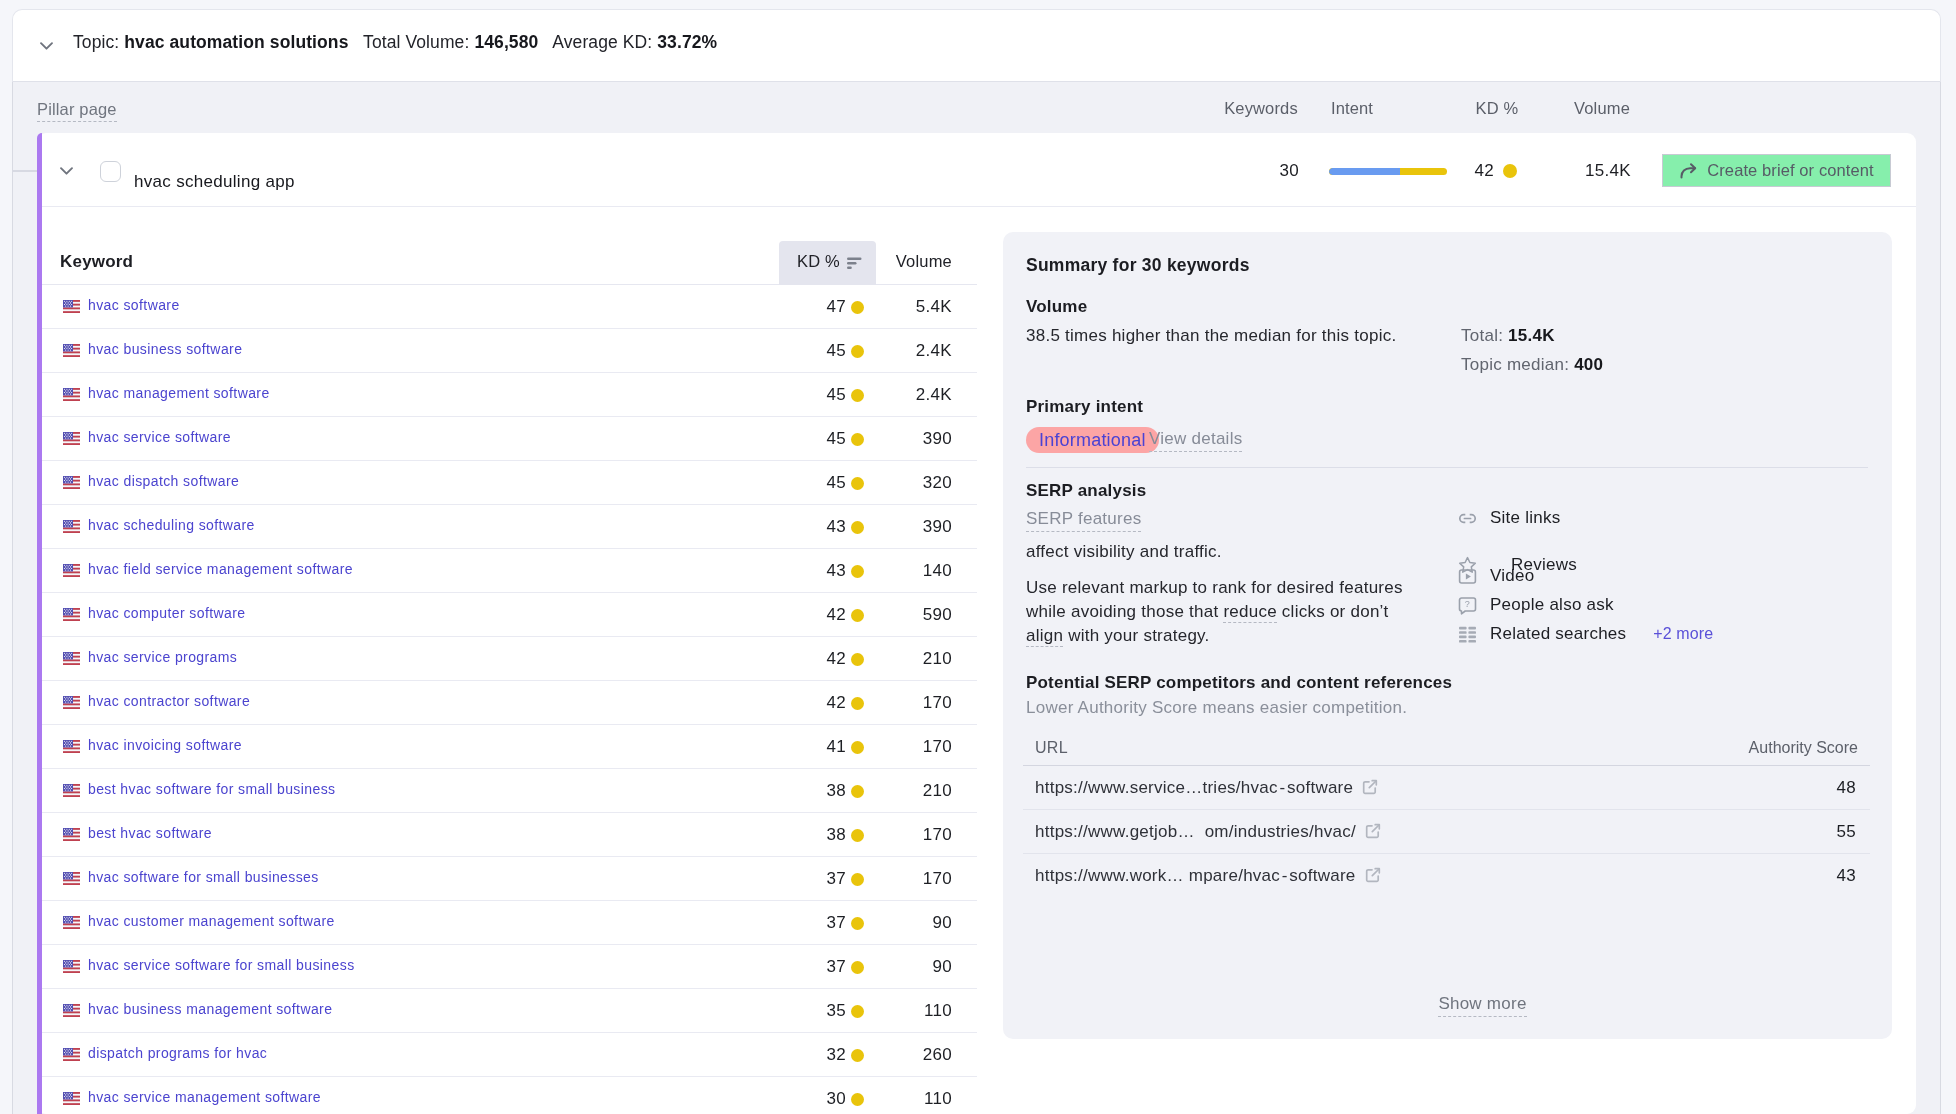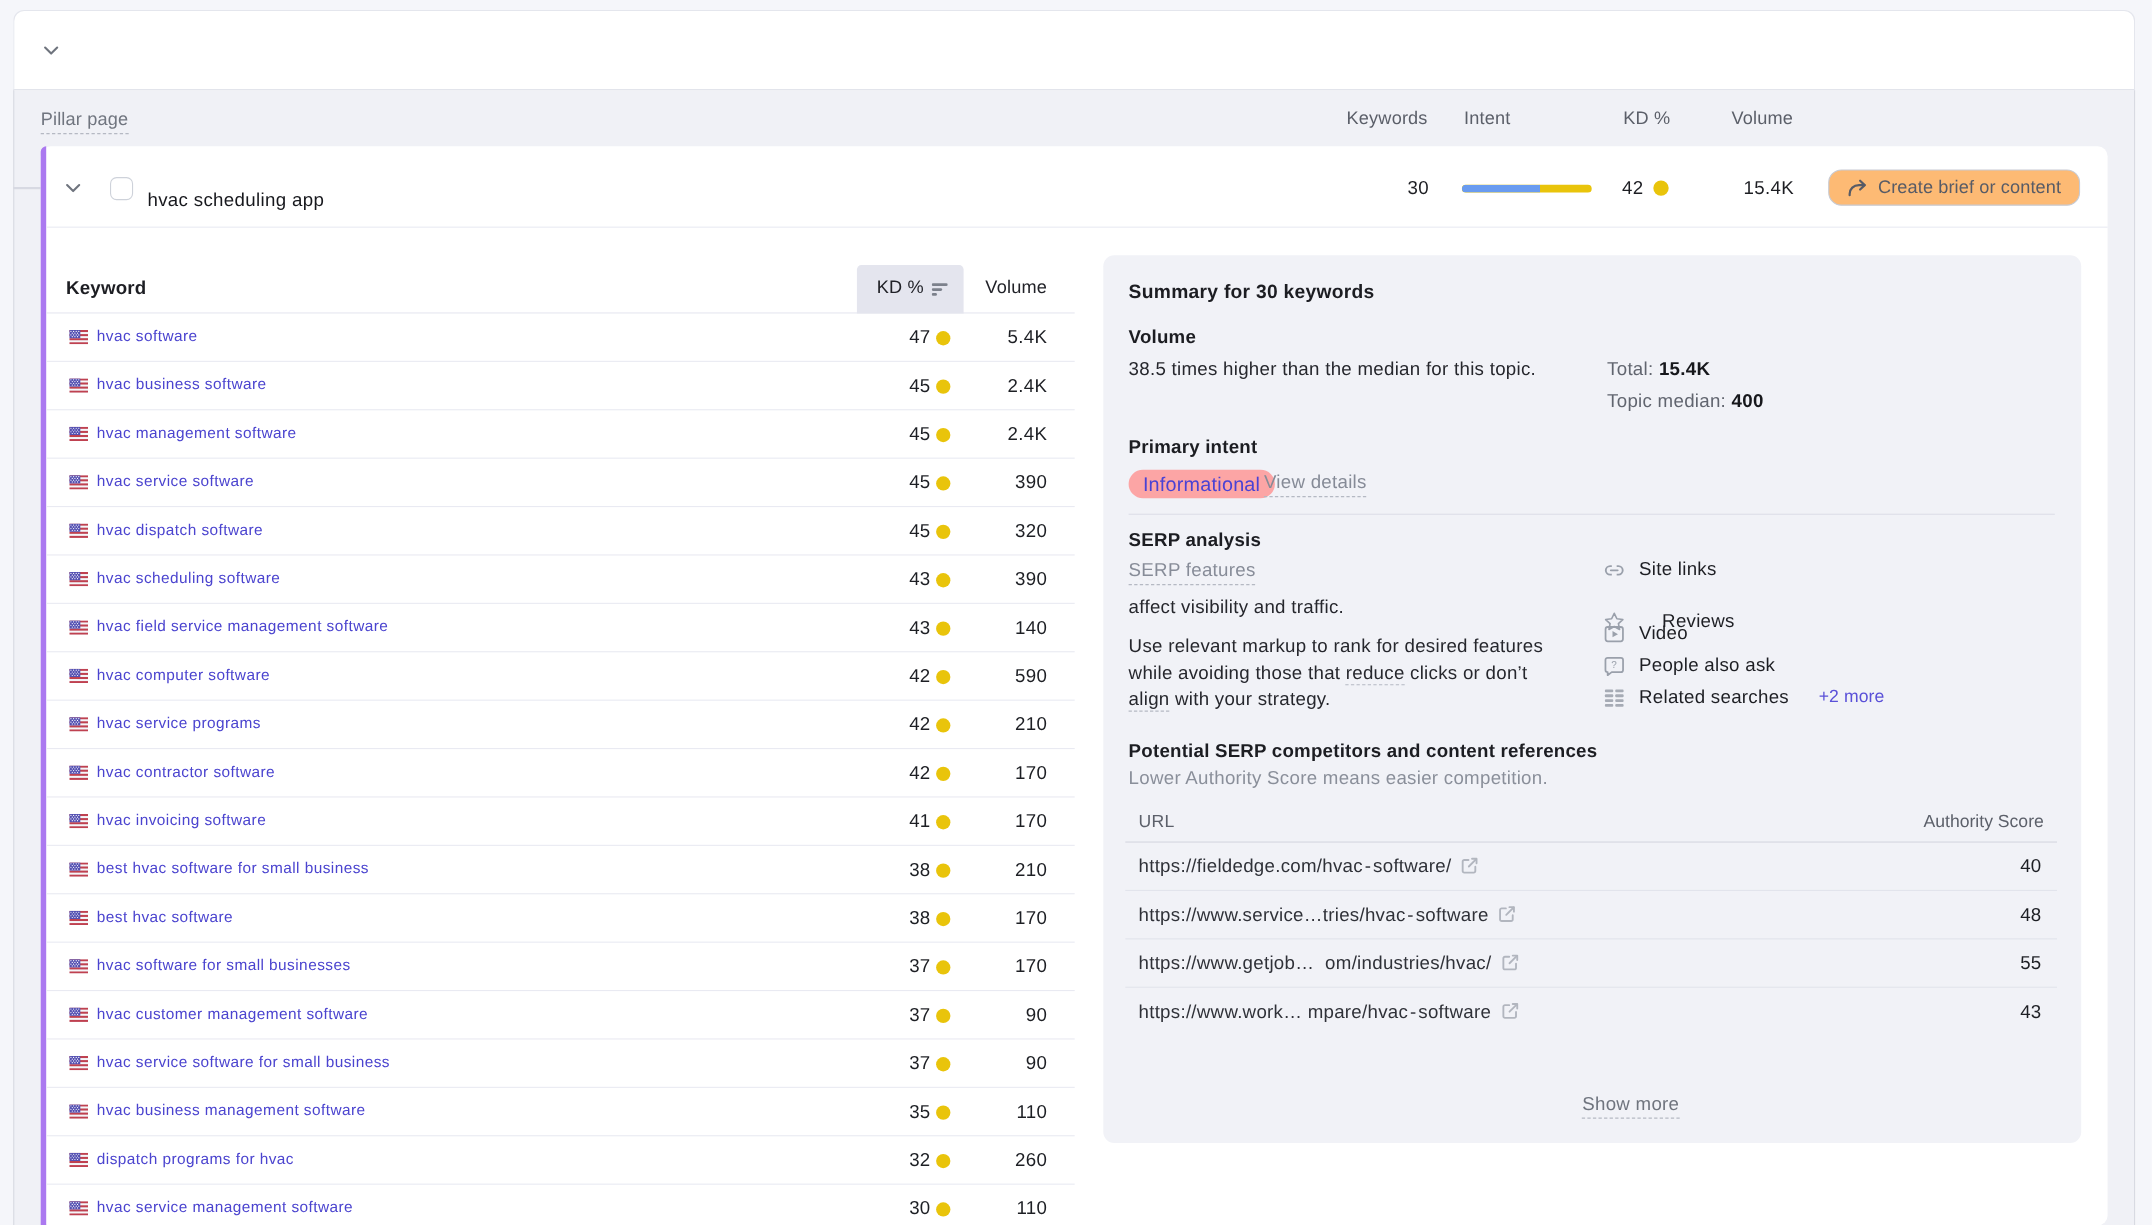--- a/index.html
+++ b/index.html
@@ -39,22 +39,22 @@
   #pcheck { left:100px; top:161px; width:21px; height:21px; background:#fff; border:1.5px solid #ced2da; border-radius:6px; }
   #ptitle { left:134px; top:172px; font-size:17px; letter-spacing:0.3px; color:#17181d; }
   #pdiv { left:42px; top:206px; width:1874px; height:1px; background:#e9eaf2; }
   .pr { top:161px; font-size:17px; letter-spacing:0.3px; color:#1d1e23; white-space:nowrap; }
   #pn-kw { right:657px; }
   #pn-kd { right:462px; }
   #pn-vol { right:325px; }
   #ibar { left:1329px; top:168px; width:118px; height:7px; border-radius:3.5px; background:#e9c40b; overflow:hidden; }
   #ibar i { display:block; width:71px; height:7px; background:#699bf0; border-radius:3.5px 0 0 3.5px; }
   #pdot { left:1503px; top:164px; width:14px; height:14px; border-radius:50%; background:#e9c40b; }
-  #cbtn { left:1662px; top:154px; width:229px; height:33px; background:#fdba74; border:1px solid #c7cad3;
-           border-radius:12px; display:flex; align-items:center; justify-content:center; gap:9px;
+  #cbtn { left:1662px; top:154px; width:229px; height:33px; background:#86efac; border:1px solid #c7cad3;
+           border-radius:0; display:flex; align-items:center; justify-content:center; gap:9px;
            font-size:16.5px; letter-spacing:0.1px; color:#575b66;text-align:right; }
 
   
   #ktable { left:42px; top:241px; width:935px; }
   #khead { position:relative; height:44px; border-bottom:1px solid #e6e7f0;padding-left:46px; }
   #khead .kwh { position:absolute; left:18px; top:11px; font-size:17px; letter-spacing:0.2px; font-weight:700; color:#1d1e23; }
   #kdbox { position:absolute; left:737px; top:0; width:97px; height:44px; background:#e4e5ee; border-radius:4px 4px 0 0; }
   #kdbox span { position:absolute; left:18px; top:11px; font-size:16.5px; letter-spacing:0.2px; color:#212228; }
   #kdbox svg { position:absolute; left:68px; top:16px; }
   #khead .volh { position:absolute; right:25px; top:11px; font-size:16.5px; letter-spacing:0.2px; color:#212228; }
@@ -108,20 +108,21 @@
 </head>
 <body>
 <div id="page">
   <div class="abs" id="panel"></div>
   <div class="abs" id="elbow"></div>
 
   <div class="abs" id="topicbar">
     <span class="chev"><svg width="15" height="10" viewBox="0 0 15 10" fill="none" stroke="#6f747e" stroke-width="1.9" stroke-linecap="round" stroke-linejoin="round">
           <path d="M2 2.2l5.5 5.5 5.5-5.5"></path>
         </svg></span>
+    <span class="t">Topic: <b>hvac automation solutions</b>&nbsp;&nbsp; Total Volume: <b>146,580</b>&nbsp;&nbsp; Average KD: <b>33.72%</b></span>
   </div>
 
   <span class="abs" id="pillarpage"><span class="dashed">Pillar page</span></span>
   <span class="abs glabel" style="left:1261px;">Keywords</span>
   <span class="abs glabel" style="left:1352px;">Intent</span>
   <span class="abs glabel" style="left:1497px;">KD&nbsp;%</span>
   <span class="abs glabel" style="left:1602px;">Volume</span>
 
   <div class="abs" id="card"></div>
   <div class="abs" id="pbar"></div>
@@ -831,28 +832,20 @@
         <span>Related searches</span>
         <span class="more">+2 more</span>
       </div>
 
     <span class="abs h2" id="comp-h">Potential SERP competitors and content references</span>
     <span class="abs gray" id="comp-s">Lower Authority Score means easier competition.</span>
     <span class="abs" id="uhead-l">URL</span>
     <span class="abs" id="uhead-r">Authority Score</span>
     <div class="abs" id="udiv"></div>
     <div class="abs" id="urows">
-<div class="urow">
-          <span class="u">https://fieldedge.com/hvac - software/<svg class="ext" width="16" height="16" viewBox="0 0 16 16" fill="none" stroke="#b2b6bf" stroke-width="1.7" stroke-linecap="round" stroke-linejoin="round">
-              <path d="M13.2 9v3.9a1.4 1.4 0 0 1-1.4 1.4H3.1a1.4 1.4 0 0 1-1.4-1.4V4.2a1.4 1.4 0 0 1 1.4-1.4H7"></path>
-              <path d="M10.2 1.7h4.1v4.1"></path>
-              <path d="M7.3 8.7l6.7-6.7"></path>
-            </svg></span>
-          <span class="score">40</span>
-        </div>
 <div class="urow">
           <span class="u">https://www.service…tries/hvac - software<svg class="ext" width="16" height="16" viewBox="0 0 16 16" fill="none" stroke="#b2b6bf" stroke-width="1.7" stroke-linecap="round" stroke-linejoin="round">
               <path d="M13.2 9v3.9a1.4 1.4 0 0 1-1.4 1.4H3.1a1.4 1.4 0 0 1-1.4-1.4V4.2a1.4 1.4 0 0 1 1.4-1.4H7"></path>
               <path d="M10.2 1.7h4.1v4.1"></path>
               <path d="M7.3 8.7l6.7-6.7"></path>
             </svg></span>
           <span class="score">48</span>
         </div>
 <div class="urow">
           <span class="u">https://www.getjob…&nbsp; om/industries/hvac/<svg class="ext" width="16" height="16" viewBox="0 0 16 16" fill="none" stroke="#b2b6bf" stroke-width="1.7" stroke-linecap="round" stroke-linejoin="round">

